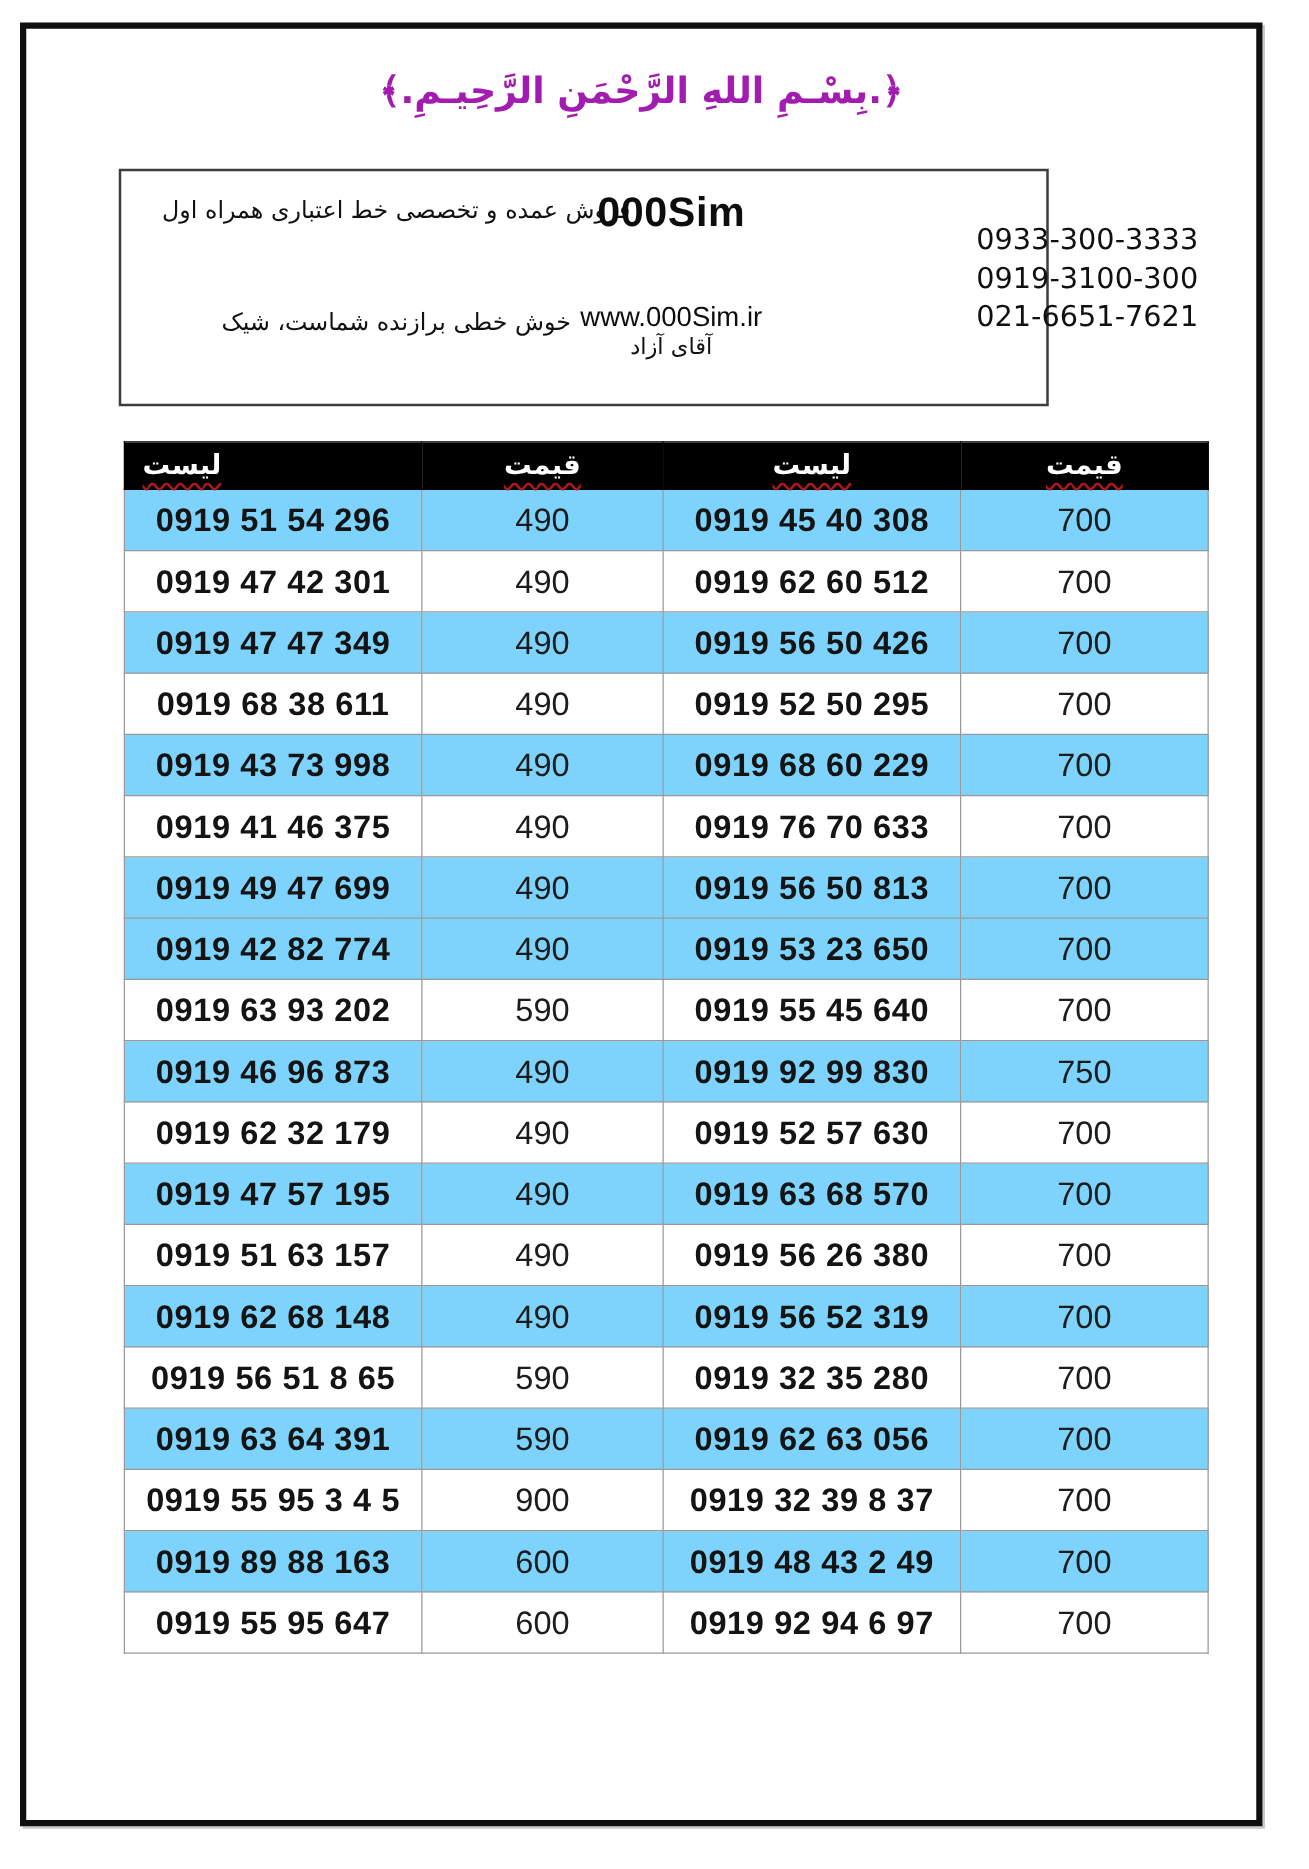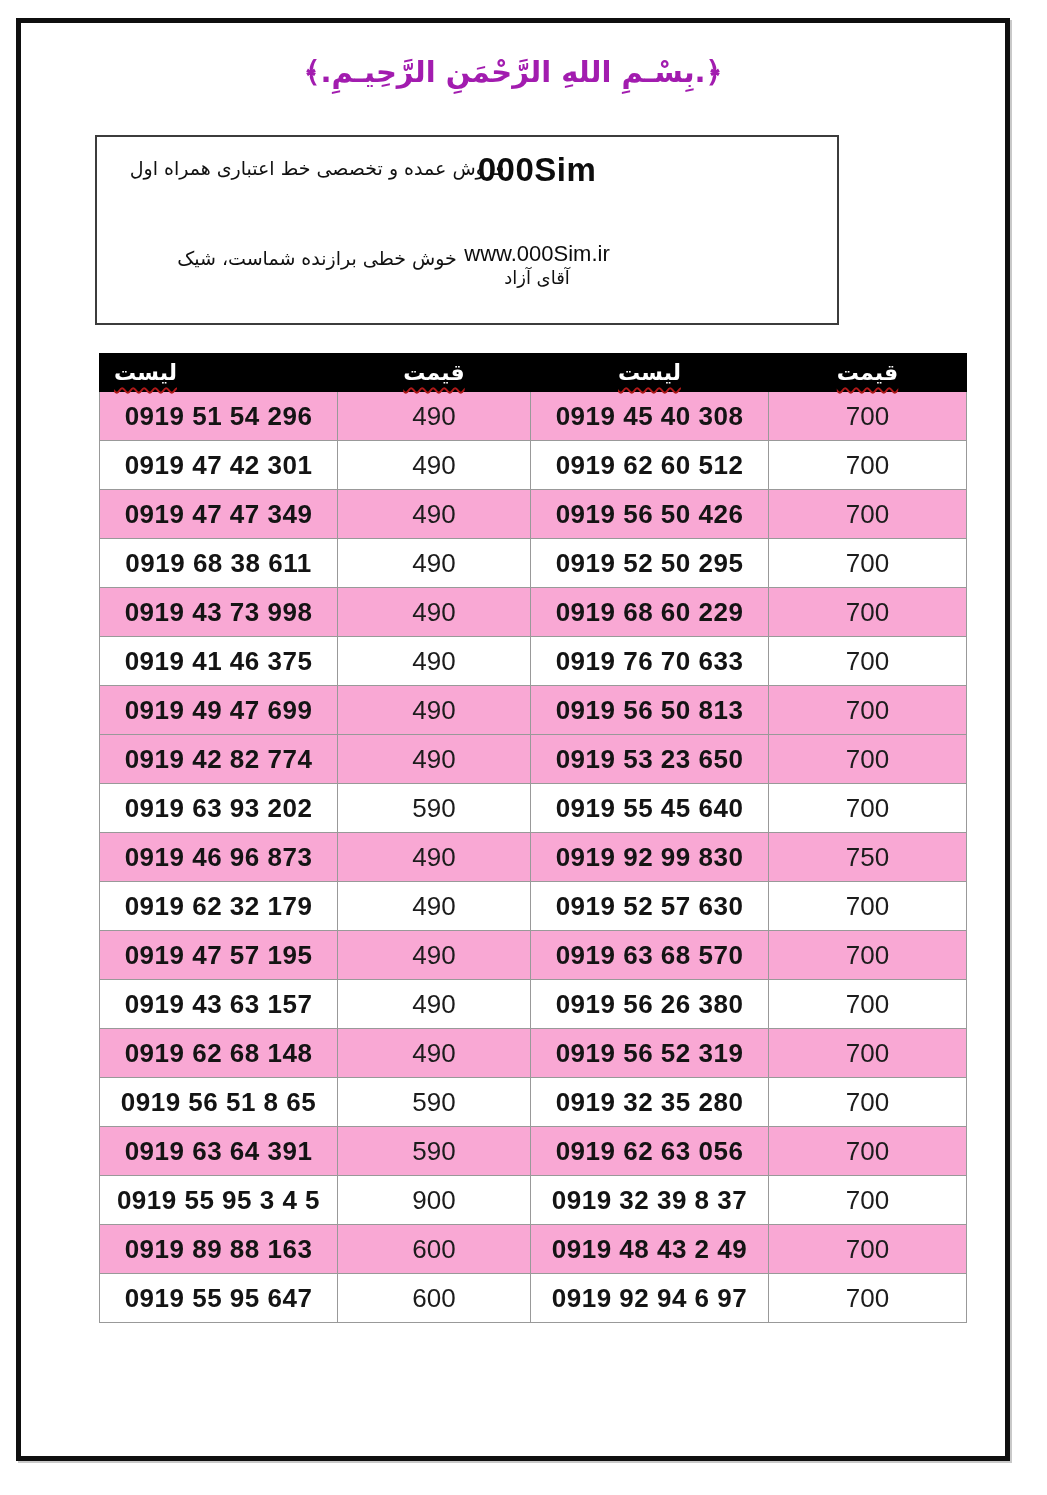--- a/index.html
+++ b/index.html
@@ -111,21 +111,21 @@
     text-underline-offset:7px;
   }
   .price-table td {
     height:49px;
     text-align:center;
     vertical-align:middle;
     border:1px solid #999999;
     background:#ffffff;
     direction:ltr;
   }
-  .price-table tr.shaded td { background:#f9a8d4; }
+  .price-table tr.shaded td { background:#7dd3fc; }
   .price-table td.num {
     font-size:26px; font-weight:bold; color:#141414;
     letter-spacing:0.5px;
   }
   .price-table td.price {
     font-size:26px; font-weight:normal; color:#1c1c1c;
   }
 </style>
 </head>
 <body>
@@ -135,20 +135,25 @@
   <div class="bismillah">﴿.بِسْـمِ اللهِ الرَّحْمَنِ الرَّحِيـمِ.﴾</div>
 
   <div class="header-card">
     <div class="tagline-main">فروش عمده و تخصصی خط اعتباری همراه اول</div>
     <div class="tagline-secondary">خوش خطی برازنده شماست، شیک</div>
 
     <div class="brand-title">000Sim</div>
     <div class="website-url">www.000Sim.ir</div>
     <div class="contact-name">آقای آزاد</div>
 
+    <div class="phone-list">
+      <div>0933-300-3333</div>
+      <div>0919-3100-300</div>
+      <div>021-6651-7621</div>
+    </div>
   </div>
 
   <div class="table-wrap">
     <table class="price-table">
       <colgroup>
         <col class="c-num">
           <col class="c-price1">
           <col class="c-num2">
           <col class="c-price2">
       </colgroup>
@@ -240,21 +245,21 @@
   </tr>
 
   <tr class="shaded">
     <td class="num">0919 47 57 195</td>
     <td class="price">490</td>
     <td class="num">0919 63 68 570</td>
     <td class="price">700</td>
   </tr>
 
   <tr>
-    <td class="num">0919 43 63 157</td>
+    <td class="num">0919 51 63 157</td>
     <td class="price">490</td>
     <td class="num">0919 56 26 380</td>
     <td class="price">700</td>
   </tr>
 
   <tr class="shaded">
     <td class="num">0919 62 68 148</td>
     <td class="price">490</td>
     <td class="num">0919 56 52 319</td>
     <td class="price">700</td>

